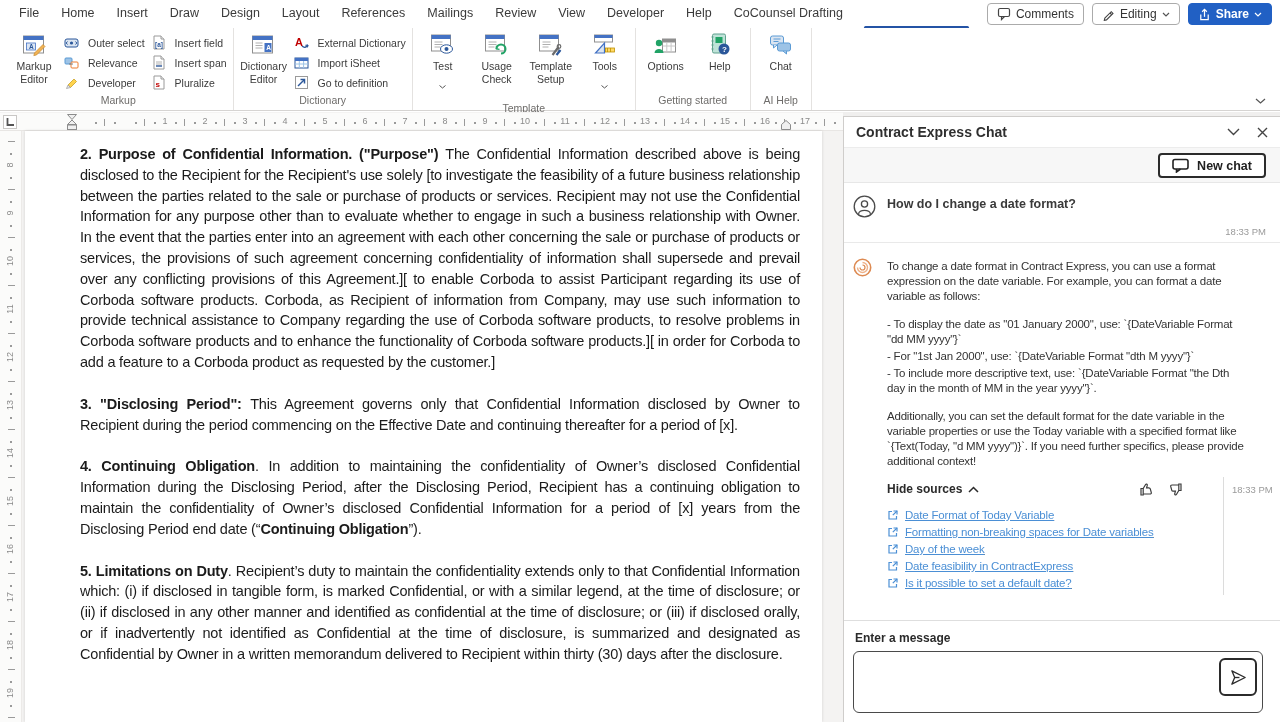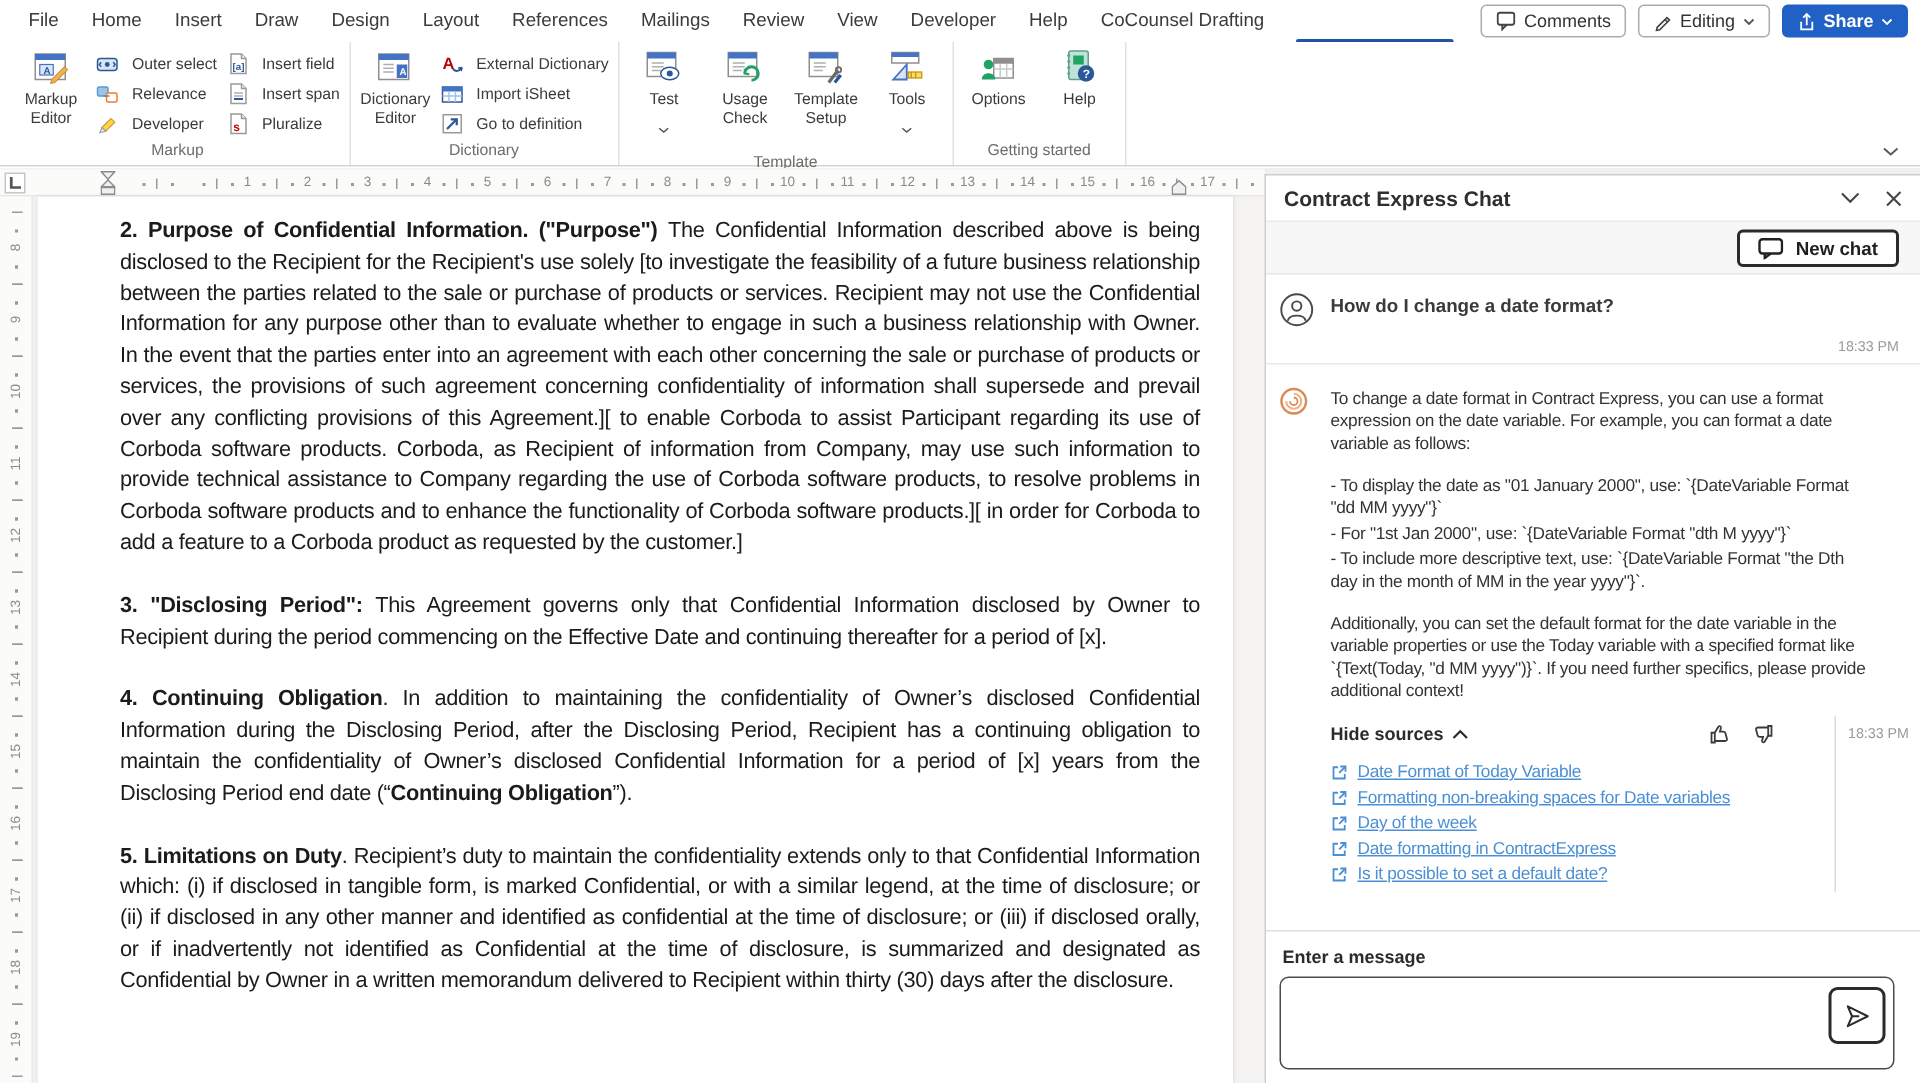--- a/index.html
+++ b/index.html
@@ -86,21 +86,21 @@
   .msg-time { position:absolute; right:14px; bottom:5px; font-size:9.5px; color:#9a9a9a; }
   .msg-ai { position:relative; padding:16px 35px 0 43px; }
   .avatar-ai { position:absolute; left:9px; top:15px; }
   .aip { font-size:11.5px; line-height:15px; letter-spacing:-0.2px; color:#333; margin-bottom:13px; }
   .aip.tight { margin-bottom:2px; }
   .ai-footer { display:flex; align-items:flex-start; margin-top:4px; height:20px; }
   .hide-sources { display:flex; align-items:center; gap:6px; font-size:12px; font-weight:700;
                   color:#2b2b2b; cursor:pointer; }
   .feedback { display:flex; gap:12px; margin-left:auto; margin-right:62px; }
   .fb-btn { background:none; border:none; cursor:pointer; padding:0; }
-  .sources { margin-top:7px; }
+  .sources { margin-top:7px;text-decoration:underline; }
   .source-row { display:flex; align-items:center; gap:6px; margin-bottom:5px; }
   .source-link { font-size:11.5px; color:#4b8fd5; text-decoration:underline; letter-spacing:-0.2px;
                  cursor:pointer; }
   .ts-vline { position:absolute; left:379px; top:360px; height:118px; border-left:1px solid #dcdcdc; }
   .ai-time { position:absolute; left:388px; top:367px; font-size:9.5px; color:#9a9a9a; }
   .chat-input { position:absolute; left:0; right:0; bottom:0; height:102px; border-top:1px solid #dedede;
                 background:#fff; }
   .msg-label { position:absolute; left:11px; top:10px; font-size:12px; font-weight:600; color:#2b2b2b; }
   .input-wrap { position:absolute; left:9px; right:17px; top:30px; height:62px; }
   .input-wrap textarea { width:100%; height:100%; border:1.5px solid #4a4a4a; border-radius:6px;
@@ -401,20 +401,37 @@
                 <circle cx="17.5" cy="17" r="5.5" fill="#2b579a"></circle>
                 <text x="15.4" y="20" font-size="8" fill="#fff" font-weight="bold">?</text>
               </svg>
             </span>
             <span>Help</span>
           </div>
         </div>
         <div class="rgroup-label">Getting started</div>
       </div>
 
+      <div class="rgroup">
+        <div class="rgroup-content">
+          <div class="rbtn-lg">
+            <span class="icon">
+              <svg width="27" height="26" viewBox="0 0 26 26">
+                <rect x="3" y="4" width="13" height="9" rx="2" fill="#dbe5f1" stroke="#5b9bd5"></rect>
+                <path d="M6 13 L6 16 L9.5 13" fill="#dbe5f1" stroke="#5b9bd5"></path>
+                <path d="M6 7 H13 M6 9.5 H11" stroke="#5b9bd5"></path>
+                <rect x="10" y="11" width="13" height="8" rx="2" fill="#9dc3e6" stroke="#5b9bd5"></rect>
+                <path d="M19 19 L19 22 L15.5 19" fill="#9dc3e6" stroke="#5b9bd5"></path>
+              </svg>
+            </span>
+            <span>Chat</span>
+          </div>
+        </div>
+        <div class="rgroup-label">AI Help</div>
+      </div>
 
 
     </div>
     <span class="ribbon-collapse icon">
       <svg width="11" height="6" viewBox="0 0 11 6" fill="none" stroke="#555" stroke-width="1.2">
         <path d="M1 1 L5.5 5 L10 1"></path>
       </svg>
     </span>
   </div>
 
@@ -716,21 +733,21 @@
                 <span class="source-link">Day of the week</span>
               </div>
               <div class="source-row">
                 <span class="icon">
     <svg width="12" height="12" viewBox="0 0 12 12" fill="none" stroke="#4b8fd5" stroke-width="1.2">
       <path d="M5 2.5 H2 V10 H9.5 V7"></path>
                     <path d="M6.5 2 H10 V5.5"></path>
                     <path d="M10 2 L5.8 6.2"></path>
     </svg>
   </span>
-                <span class="source-link">Date formatting in ContractExpress</span>
+                <span class="source-link">Date feasibility in ContractExpress</span>
               </div>
               <div class="source-row">
                 <span class="icon">
     <svg width="12" height="12" viewBox="0 0 12 12" fill="none" stroke="#4b8fd5" stroke-width="1.2">
       <path d="M5 2.5 H2 V10 H9.5 V7"></path>
                     <path d="M6.5 2 H10 V5.5"></path>
                     <path d="M10 2 L5.8 6.2"></path>
     </svg>
   </span>
                 <span class="source-link">Is it possible to set a default date?</span>

